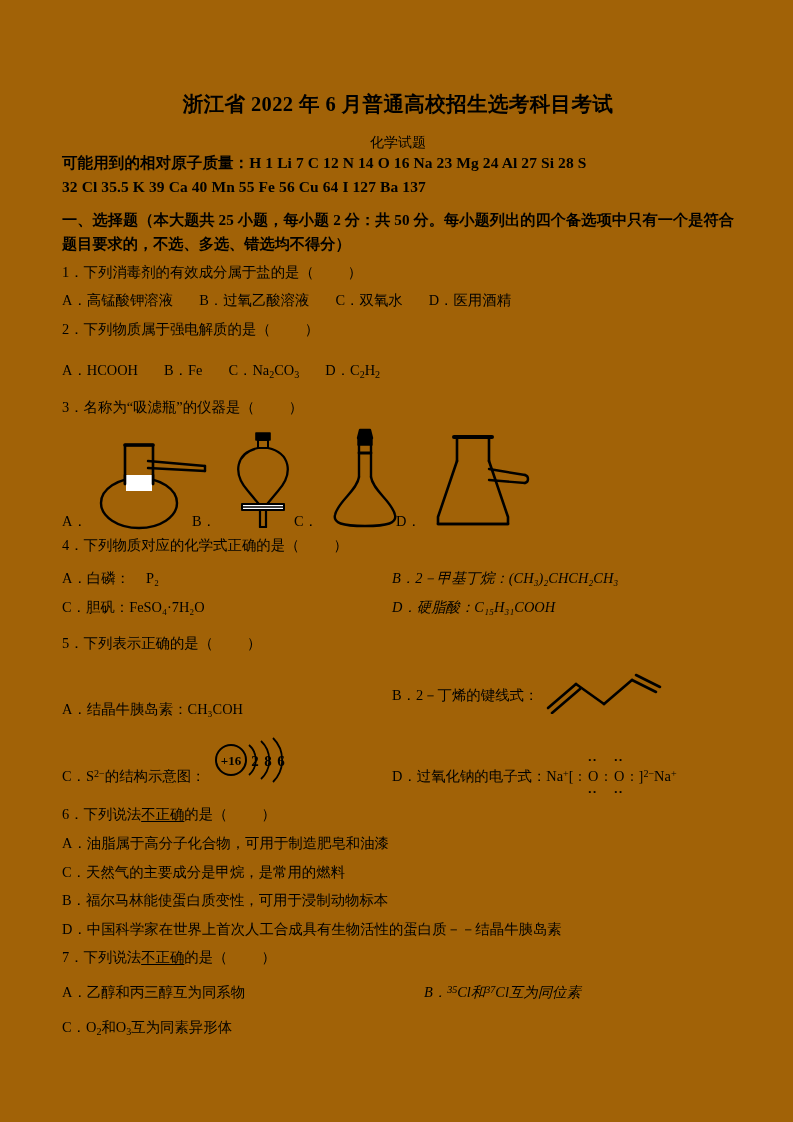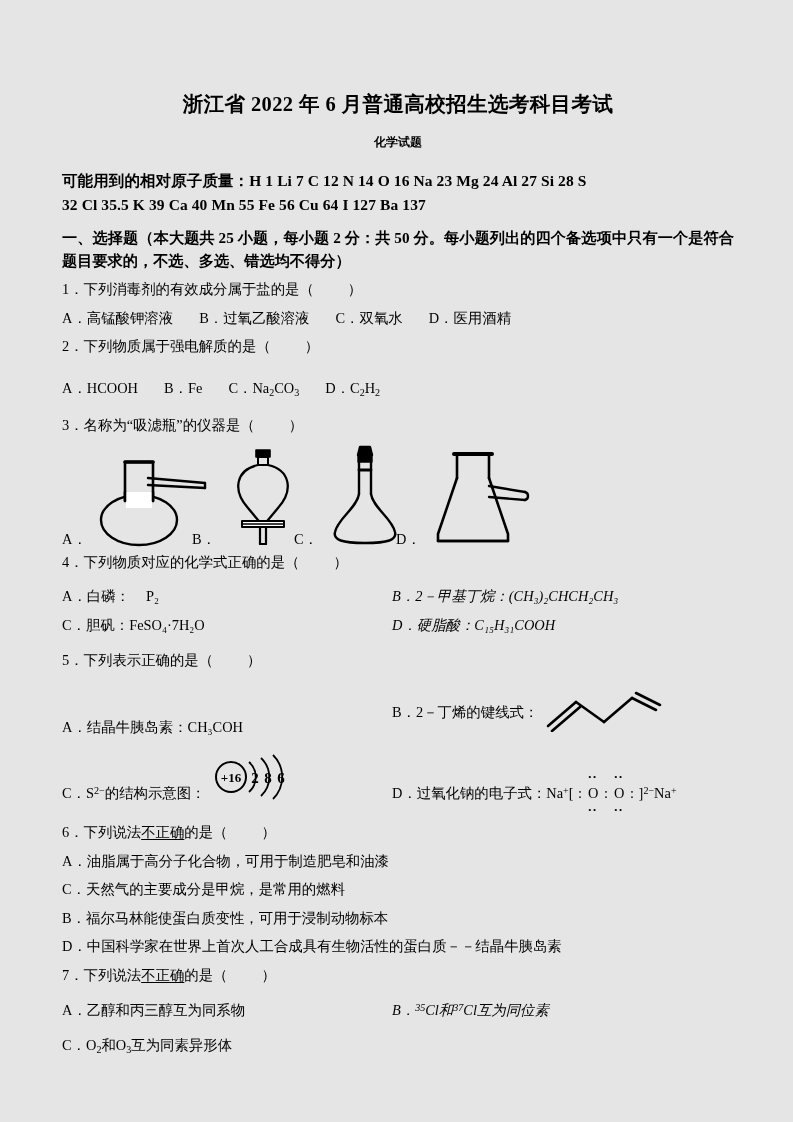--- a/index.html
+++ b/index.html
@@ -8,21 +8,21 @@
     background: #ffffff;
   }
   body {
     font-family: "Liberation Serif", "DejaVu Serif", serif;
     color: #000000;
   }
   .page {
     position: relative;
     width: 793px;
     height: 1122px;
-    background: #e5e5e5;
+    background: #a16207;
     overflow: hidden;
     box-sizing: border-box;
     padding: 0;
   }
   .content {
     position: absolute;
     left: 62px;
     top: 0;
     width: 672px;
   }
@@ -31,31 +31,30 @@
   .title-main {
     text-align: center;
     font-weight: bold;
     font-size: 20.5px;
     letter-spacing: 0.4px;
     margin-top: 92px;
     line-height: 1.2;
   }
   .title-sub {
     text-align: center;
-    font-weight: bold;
-    font-size: 12px;
+    font-weight: normal;
+    font-size: 14px;
     margin-top: 18px;
     line-height: 1.2;
   }
 
   
   .atomic {
     font-size: 15.5px;
     font-weight: bold;
-    margin-top: 20px;
     line-height: 1.55;
     letter-spacing: 0.1px;
   }
 
   
   .section-head {
     font-size: 15.2px;
     font-weight: bold;
     line-height: 1.52;
     margin-top: 9px;
@@ -351,21 +350,21 @@
       <div class="q-opts-line"><span>C．</span><span>天然气的主要成分是甲烷，是常用的燃料</span></div>
       <div class="q-opts-line"><span>B．</span><span>福尔马林能使蛋白质变性，可用于浸制动物标本</span></div>
       <div class="q-opts-line"><span>D．</span><span>中国科学家在世界上首次人工合成具有生物活性的蛋白质－－结晶牛胰岛素</span></div>
     </div>
 
     <div class="q">
       <div class="q-stem">
         <span>7．</span><span>下列说法</span><span class="u">不正确</span><span>的是（</span><span class="blank"></span><span>）</span>
       </div>
 
-      <div class="two-col" style="margin-top:13px;">
+      <div class="two-col" style="margin-top:13px;gap:32px;">
         <div class="col-a">
           <span>A．</span><span>乙醇和丙三醇互为同系物</span>
         </div>
         <div class="col-b">
           <span>B．</span><sup>35</sup><span>Cl和</span><sup>37</sup><span>Cl互为同位素</span>
         </div>
       </div>
 
       <div class="q-opts-line" style="margin-top:13px;">
         <span>C．</span><span>O</span><sub>2</sub><span>和O</span><sub>3</sub><span>互为同素异形体</span>

